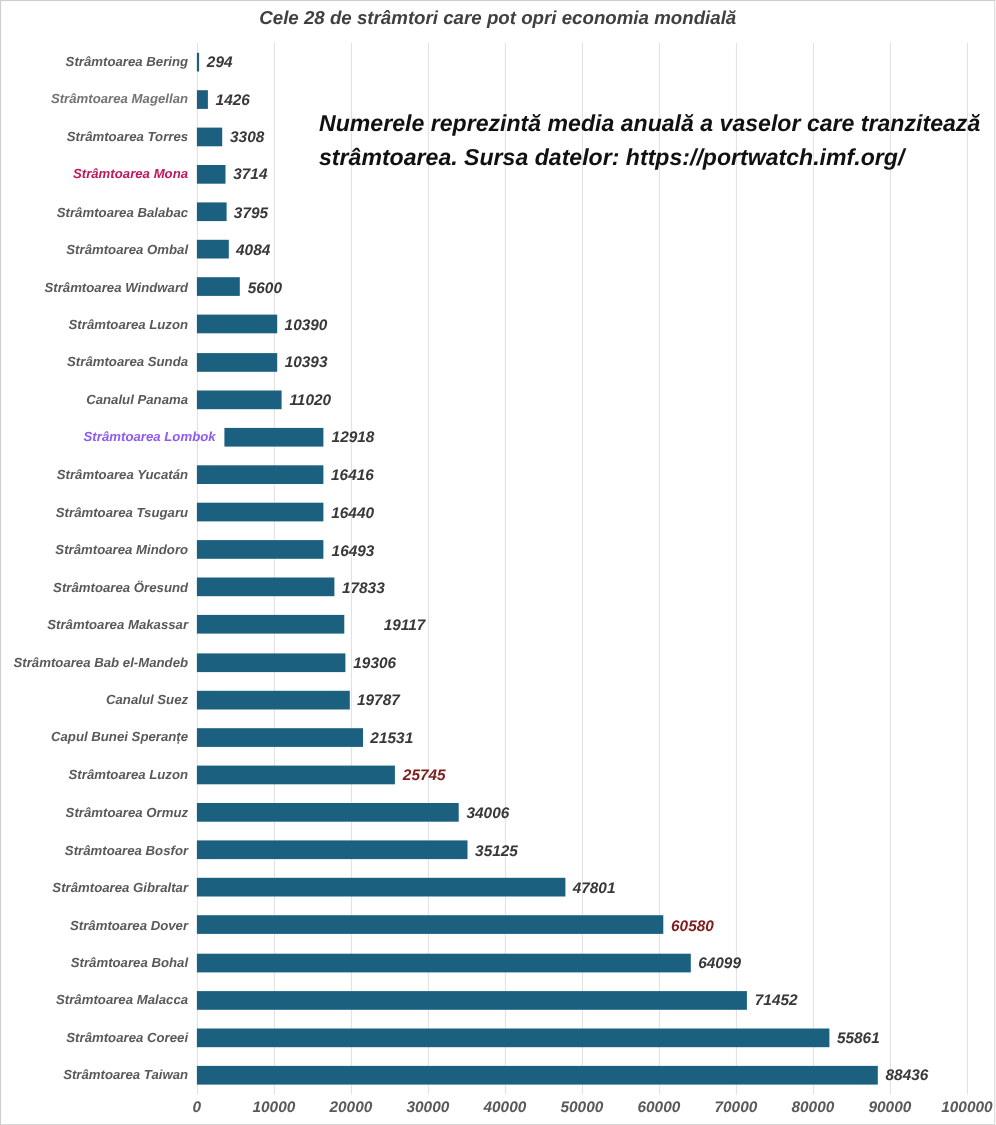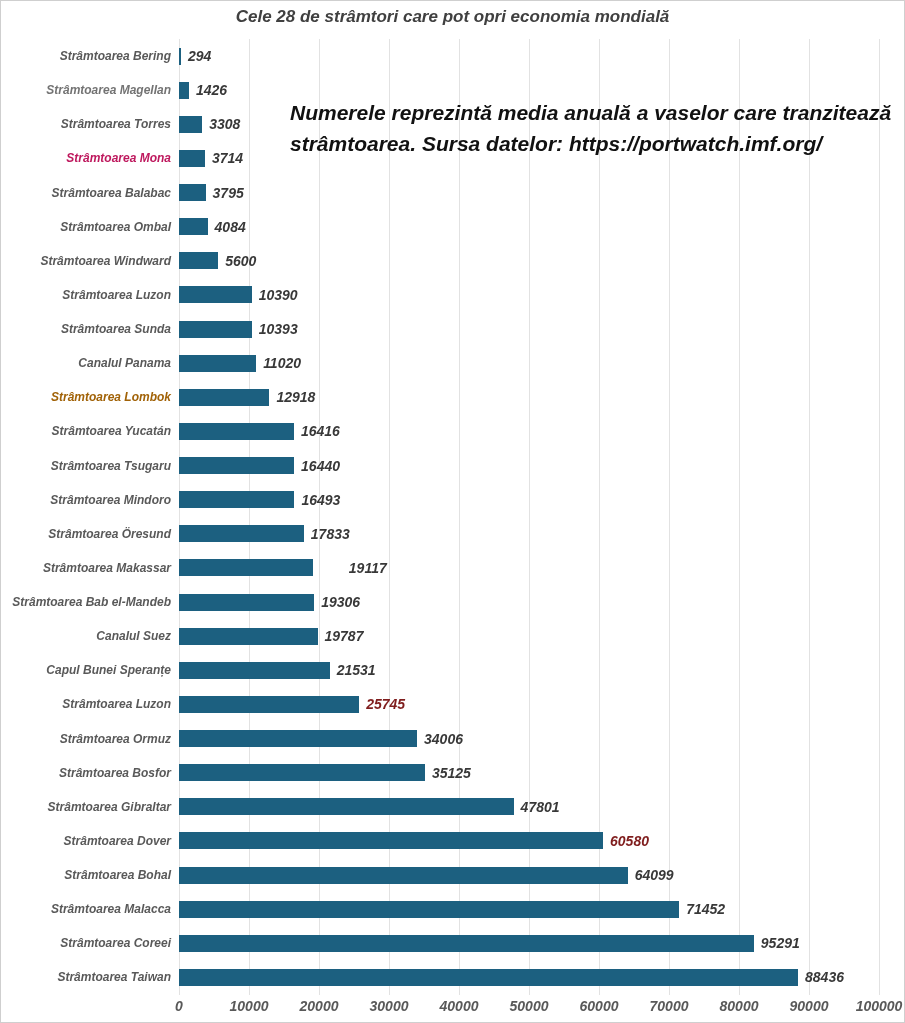--- a/index.html
+++ b/index.html
@@ -128,21 +128,21 @@
           <div class="bar" style="width: 72.751px; background: rgb(28, 96, 128);"></div>
           <div class="val-label" style="color: rgb(56, 56, 56);">10393</div>
         </div>
         <div class="bar-row">
           <div class="cat-label" style="color: rgb(89, 89, 89);">Canalul Panama</div>
           <div class="bar-gap"></div>
           <div class="bar" style="width: 77.14px; background: rgb(28, 96, 128);"></div>
           <div class="val-label" style="color: rgb(56, 56, 56);">11020</div>
         </div>
         <div class="bar-row">
-          <div class="cat-label" style="color: #a16207;">Strâmtoarea Lombok</div>
+          <div class="cat-label" style="color: #8b5cf6; padding-left: 25px;">Strâmtoarea Lombok</div>
           <div class="bar-gap"></div>
           <div class="bar" style="width: 90.426px; background: rgb(28, 96, 128);"></div>
           <div class="val-label" style="color: rgb(56, 56, 56);">12918</div>
         </div>
         <div class="bar-row">
           <div class="cat-label" style="color: rgb(89, 89, 89);">Strâmtoarea Yucatán</div>
           <div class="bar-gap"></div>
           <div class="bar" style="width: 114.912px; background: rgb(28, 96, 128);"></div>
           <div class="val-label" style="color: rgb(56, 56, 56);">16416</div>
         </div>
@@ -227,21 +227,21 @@
         <div class="bar-row">
           <div class="cat-label" style="color: rgb(89, 89, 89);">Strâmtoarea Malacca</div>
           <div class="bar-gap"></div>
           <div class="bar" style="width: 500.164px; background: rgb(28, 96, 128);"></div>
           <div class="val-label" style="color: rgb(56, 56, 56);">71452</div>
         </div>
         <div class="bar-row">
           <div class="cat-label" style="color: rgb(89, 89, 89);">Strâmtoarea Coreei</div>
           <div class="bar-gap"></div>
           <div class="bar" style="width: 574.826px; background: rgb(28, 96, 128);"></div>
-          <div class="val-label" style="color: rgb(56, 56, 56);">95291</div>
+          <div class="val-label" style="color: rgb(56, 56, 56);">55861</div>
         </div>
         <div class="bar-row">
           <div class="cat-label" style="color: rgb(89, 89, 89);">Strâmtoarea Taiwan</div>
           <div class="bar-gap"></div>
           <div class="bar" style="width: 619.052px; background: rgb(28, 96, 128);"></div>
           <div class="val-label" style="color: rgb(56, 56, 56);">88436</div>
         </div>
       </div>
     <div class="x-axis" id="xaxis">
         <div class="x-tick-label" style="left: 178px;">0</div>

